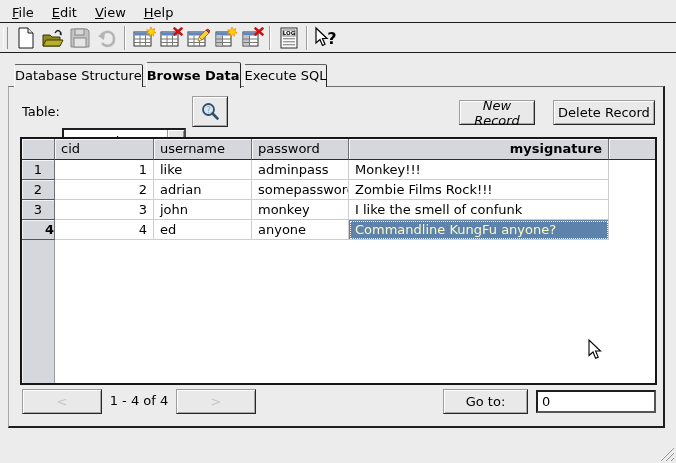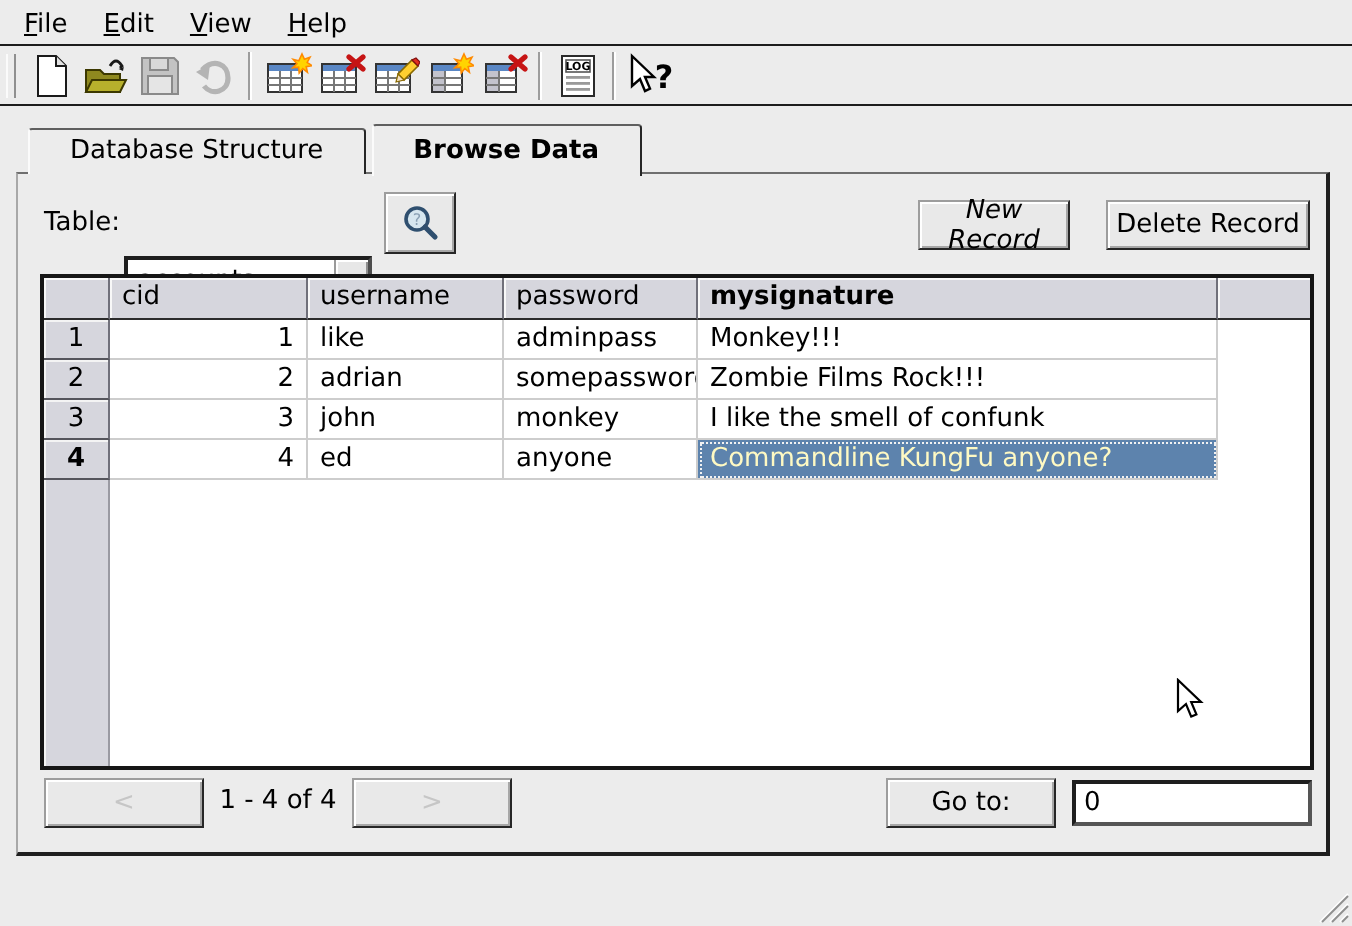--- a/index.html
+++ b/index.html
@@ -19,21 +19,21 @@
   .tb-handle { width:5px; height:22px; border-left:1px solid #fbfbfb;
                border-right:1px solid #8f8f8f; margin:0 4px 0 1px; }
   .tb-btn { width:27px; height:27px; display:flex; align-items:center;
             justify-content:center; background:transparent; border:none; }
   .tb-sep { width:2px; height:24px; border-left:1px solid #9c9c9c;
             border-right:1px solid #ffffff; margin:0 4px; }
 
   
   .tabbar { position:absolute; left:14px; top:61px; height:26px; display:flex;
             align-items:flex-end; z-index:3; }
-  .tab { height:23px; padding:3px 20px 2px; background:#ececec; margin-right:3px;
+  .tab { height:23px; padding:3px 0 2px; background:#ececec; margin-right:3px;
          border-top:1px solid #5f5f5f; border-left:1px solid #fbfbfb;
          border-right:1px solid #262626; border-radius:2px 2px 0 0;
          white-space:nowrap; }
   .tab.active { height:26px; font-weight:bold; margin-bottom:-1px; z-index:4;
                 position:relative; padding-top:5px; }
 
   
   .pane { position:absolute; left:8px; top:86px; width:657px; height:342px;
           background:#ececec; border-top:1px solid #6f6f6f;
           border-left:1px solid #a8a8a8; border-right:2px solid #1f1f1f;
@@ -78,21 +78,21 @@
            box-shadow: inset 1px 1px 0 #f4f4f4; line-height:19px; }
   .g-cell { background:#fff; border-right:1px solid #cdcdcd;
             border-bottom:1px solid #cdcdcd; padding:0 6px; line-height:19px;
             white-space:nowrap; overflow:hidden; }
   .g-fill { flex:1; background:#fff; }
   .c-cid { width:99px; flex:none; }
   .c-user { width:98px; flex:none; }
   .c-pass { width:97px; flex:none; }
   .c-sig { width:260px; flex:none; }
   .num-cell { text-align:right; }
-  .bold { font-weight:bold; }
+  .bold { font-weight:bold;text-align:right; }
   .g-cell.selected { background:#5d83ad; color:#fef9c3;
                      outline:1px dotted #f2f2f2; outline-offset:-2px; }
   .g-rest { display:flex; flex:1; }
   .g-rest-hdr { width:33px; flex:none; background:#d6d6dd;
                 border-right:1px solid #9a9aa2;
                 box-shadow: inset 1px 0 0 #f4f4f4; }
   .g-rest-body { flex:1; background:#fff; }
 
   
   .goto-input { position:absolute; left:527px; top:303px; width:120px; height:23px;
@@ -217,20 +217,21 @@
     <svg width="26" height="24" viewBox="0 0 26 24">
       <polygon points="3,2 3,17 7,13.5 9.5,19.5 12,18.3 9.5,12.5 14,12.5" fill="#ffffff" stroke="#000" stroke-width="1.2"></polygon>
       <text x="19" y="18" font-size="16" font-weight="bold" text-anchor="middle" fill="#000">?</text>
     </svg>
   </button>
 </div>
 
 <div class="tabbar">
   <div class="tab">Database Structure</div>
   <div class="tab active">Browse Data</div>
+  <div class="tab">Execute SQL</div>
 </div>
 
 <div class="pane">
 
   <div class="lbl" style="left:13px; top:17px;">Table:</div>
 
   <div class="combo">
     <div class="combo-value">accounts</div>
     <div class="combo-arrow">
       <span class="tri-down"></span>

